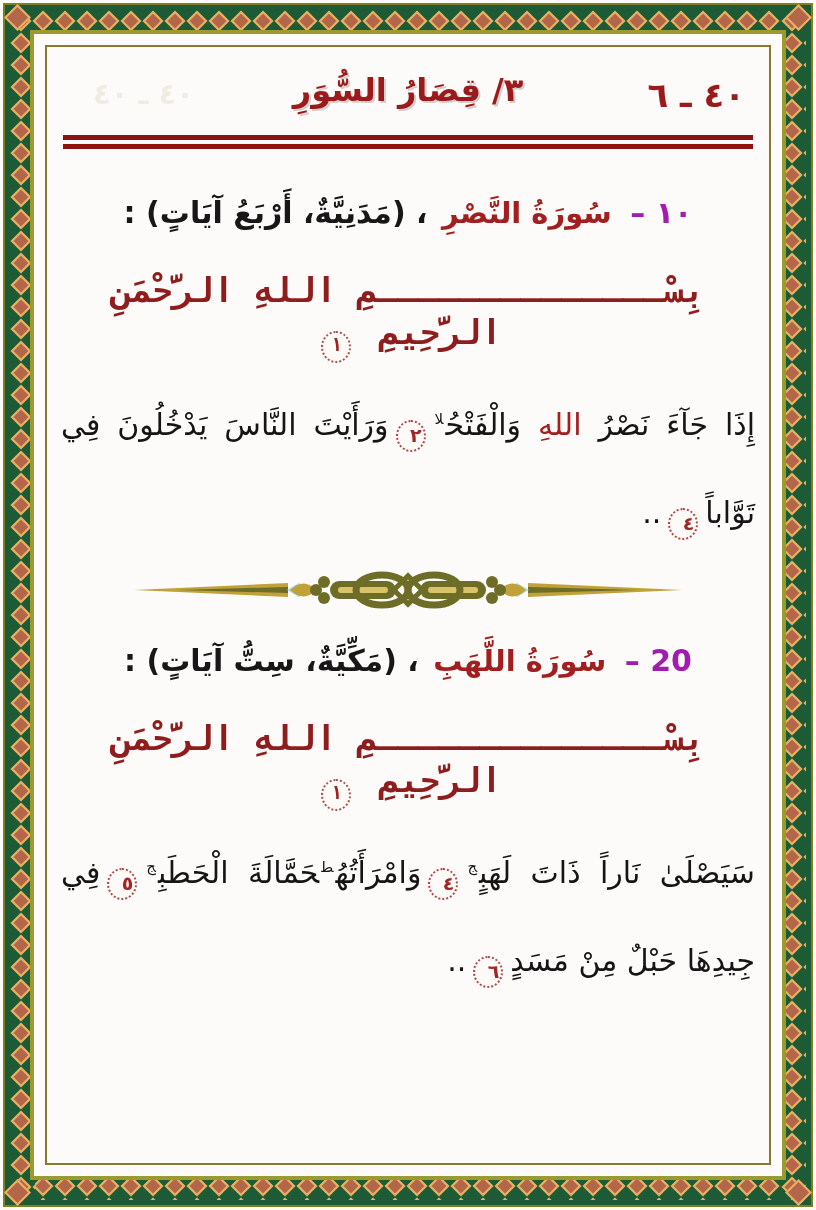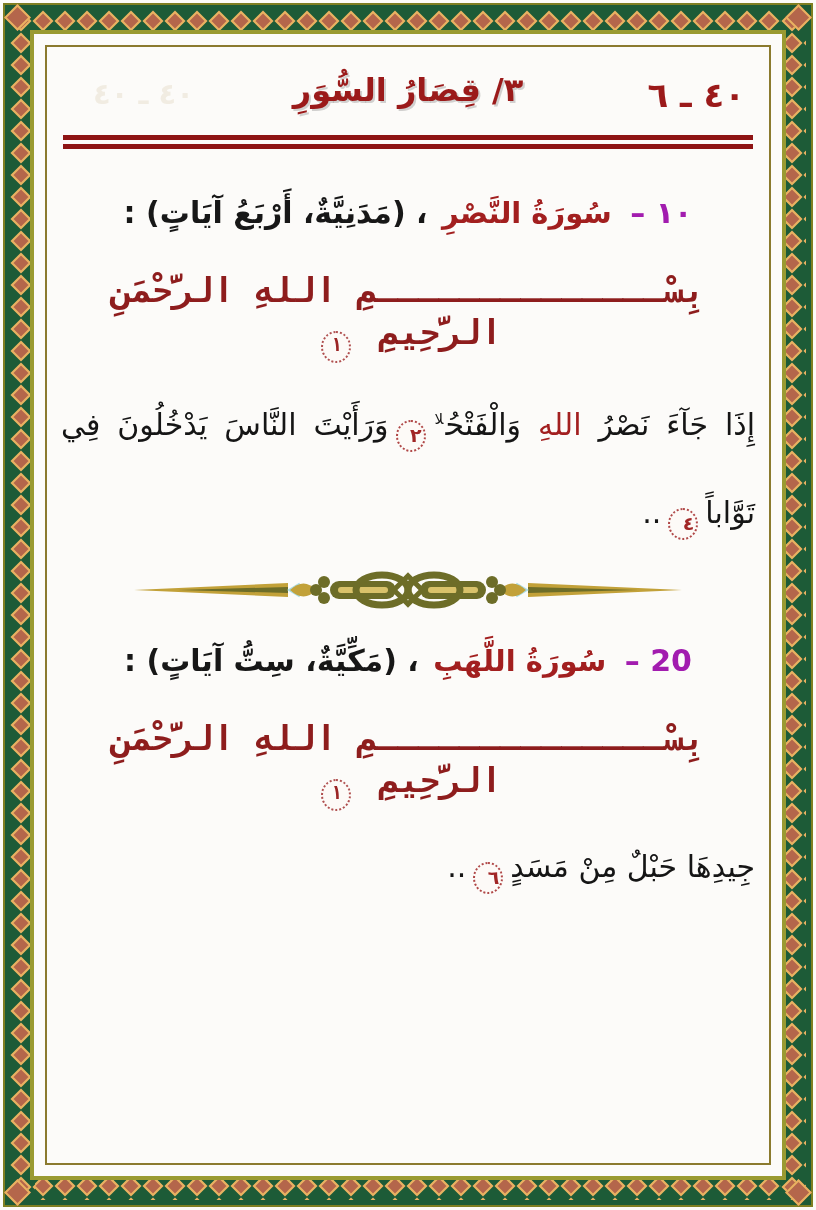--- a/index.html
+++ b/index.html
@@ -166,19 +166,22 @@
       <span class="surah-name">سُورَةُ اللَّهَبِ</span>
       <span class="info">، (مَكِّيَّةٌ، سِتُّ آيَاتٍ) :</span>
     </div>
 
     <div class="basmala">
       <span>بِسْــــــــــــــمِ اللهِ الرَّحْمَنِ الرَّحِيمِ</span>
       <span class="ayah">١</span>
     </div>
 
     <div class="verses">
+      <div class="verse-line">
+        <span>سَيَصْلَىٰ نَاراً ذَاتَ لَهَبٍ</span><span class="pause">ج</span><span class="ayah">٤</span><span>وَامْرَأَتُهُ</span><span class="pause">ط</span><span>حَمَّالَةَ الْحَطَبِ</span><span class="pause">ج</span><span class="ayah">٥</span><span>فِي</span>
+      </div>
       <div class="verse-line short">
         <span>جِيدِهَا حَبْلٌ مِنْ مَسَدٍ</span><span class="ayah">٦</span><span class="dots">..</span>
       </div>
     </div>
 
   </div>
 </div>
 
 </body></html>

